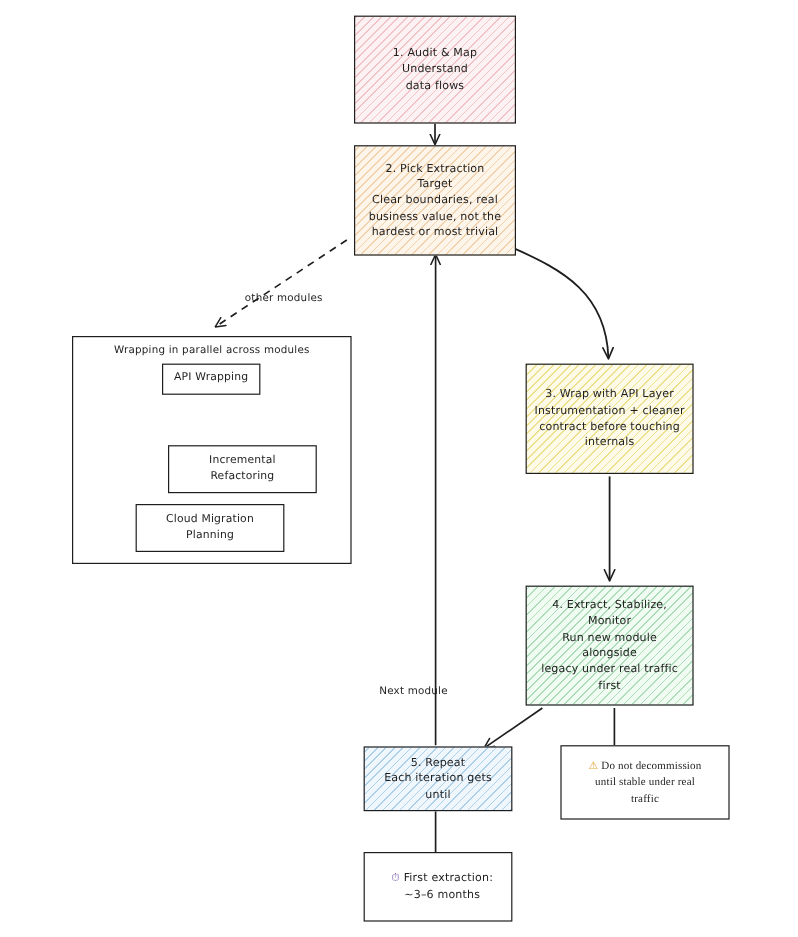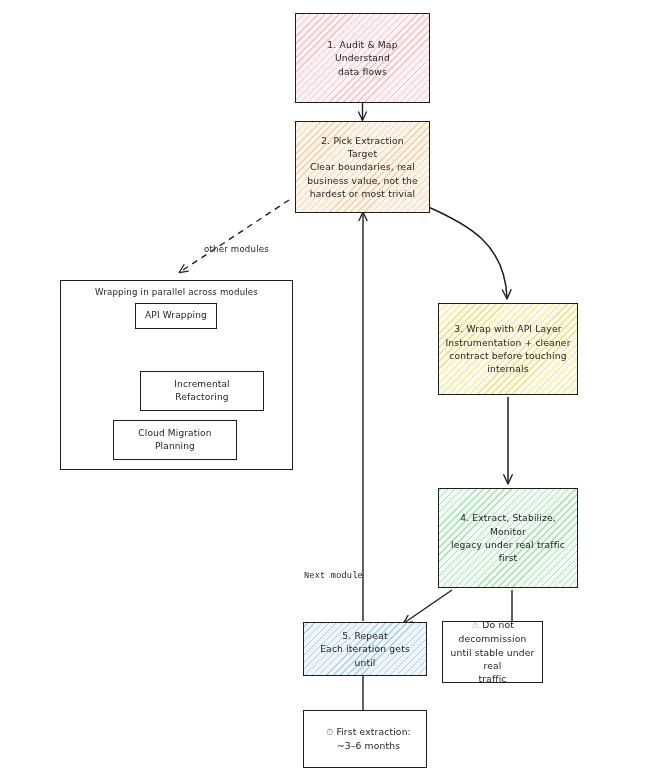--- a/index.html
+++ b/index.html
@@ -136,21 +136,21 @@
     <span class="ln">2. Pick Extraction</span>
     <span class="ln">Target</span>
     <span class="ln">Clear boundaries, real</span>
     <span class="ln">business value, not the</span>
     <span class="ln">hardest or most trivial</span>
   </span>
 </div>
 
 <div class="edge-label" style="left:204px; top:220px;">other modules</div>
 
-<div class="edge-label" style="left:304px; top:547px;font-family:Liberation Mono, monospace;">Next module</div>
+<div class="edge-label" style="left:316px; top:547px;">Next module</div>
 
 <div class="group-box" style="left:60px; top:280px; width:233px; height:190px;">
   <div class="group-title">Wrapping in parallel across modules</div>
 </div>
 
 <div class="node fill-white" style="left:135px; top:303px; width:82px; height:26px; font-size:9px;">
   <span class="txt">API Wrapping</span>
 </div>
 
 <div class="node fill-white" style="left:113px; top:371px; width:124px; height:40px; font-size:9px;margin-left:27px;">
@@ -167,34 +167,35 @@
     <span class="ln">Instrumentation + cleaner</span>
     <span class="ln">contract before touching</span>
     <span class="ln">internals</span>
   </span>
 </div>
 
 <div class="node fill-green" style="left:438px; top:488px; width:140px; height:100px;">
   <span class="txt">
     <span class="ln">4. Extract, Stabilize,</span>
     <span class="ln">Monitor</span>
+    <span class="ln">Run new module alongside</span>
     <span class="ln">legacy under real traffic</span>
     <span class="ln">first</span>
   </span>
 </div>
 
 <div class="node fill-blue" style="left:303px; top:622px; width:124px; height:54px;">
   <span class="txt">
     <span class="ln">5. Repeat</span>
     <span class="ln">Each iteration gets</span>
     <span class="ln">until</span>
   </span>
 </div>
 
-<div class="node fill-white" style="left:442px; top:621px; width:101px; height:62px;">
+<div class="node fill-white" style="left:467px; top:621px; width:141px; height:62px;font-family:Liberation Serif, serif;">
   <span class="txt">
     <span class="ln">
       <span class="emoji" style="color:#e8a33d;">⚠</span>
       <span>Do not decommission</span>
     </span>
     <span class="ln">until stable under real</span>
     <span class="ln">traffic</span>
   </span>
 </div>
 

